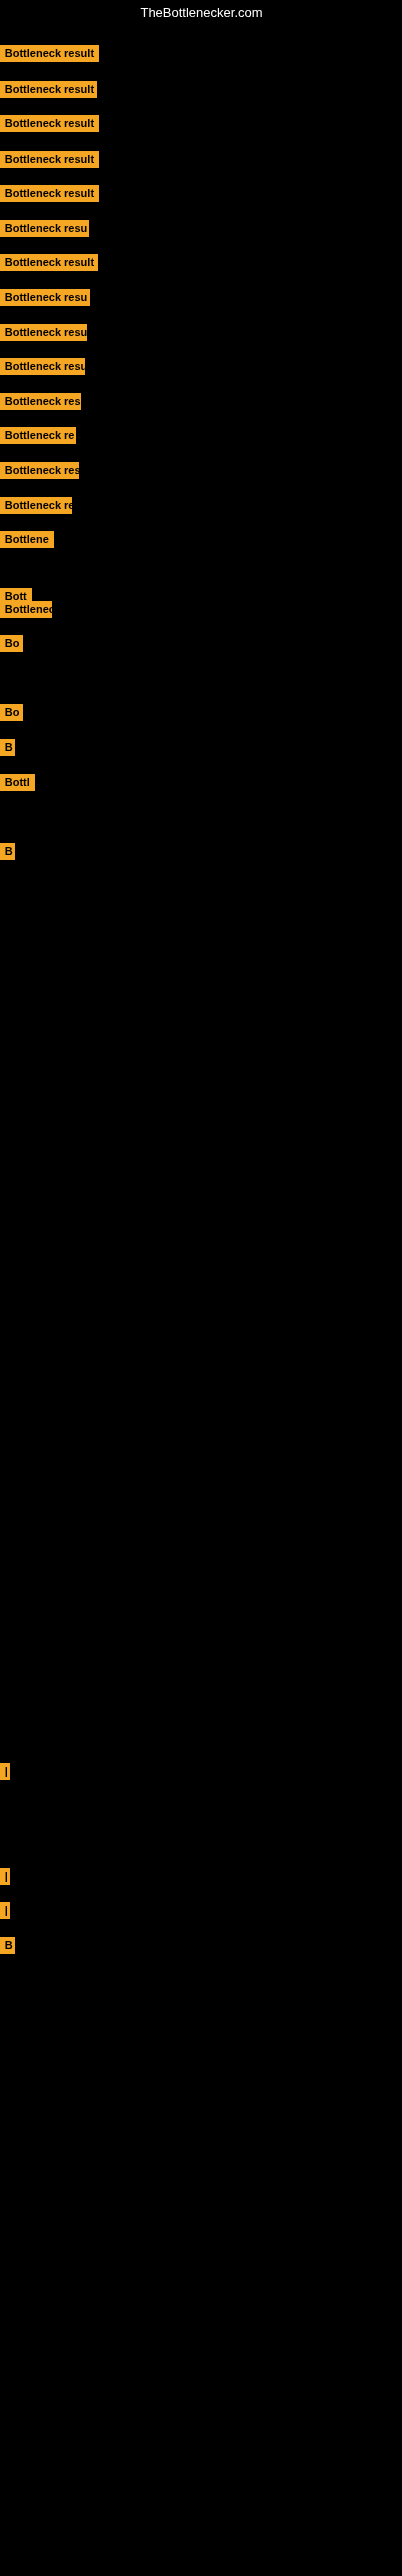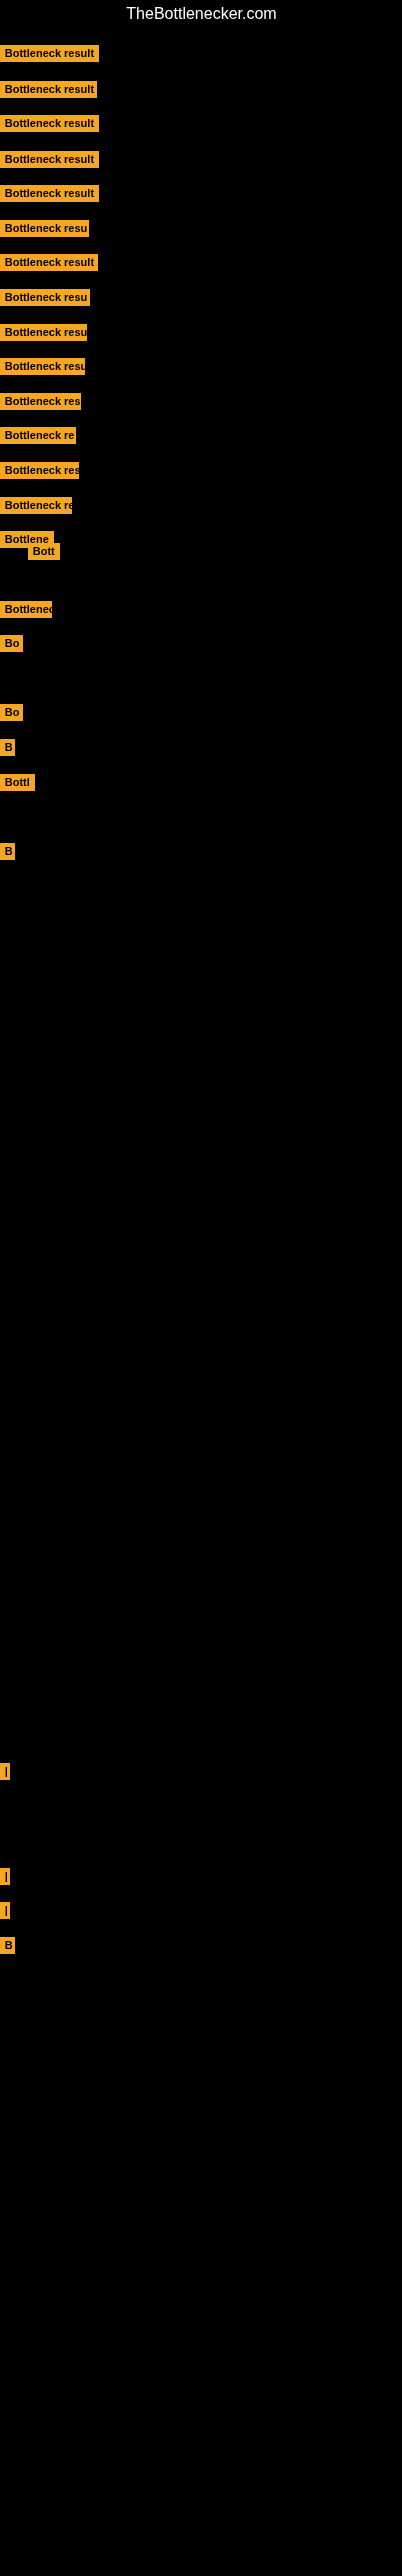--- a/index.html
+++ b/index.html
@@ -12,21 +12,21 @@
       width: 403px;
       min-height: 2576px;
       background-color: #000000;
       font-family: Arial, sans-serif;
       position: relative;
     }
 
     .site-title {
       text-align: center;
       color: #ffffff;
-      font-size: 16px;
+      font-size: 13px;
       padding: 4.8px 0;
       width: 100%;
     }
 
     .bottleneck-badge {
       display: inline-block;
       background-color: #f5a623;
       color: #000000;
       font-size: 11px;
       font-weight: bold;
@@ -55,21 +55,21 @@
 <div class="bottleneck-badge badge-row" style="top: 220px; max-width: 89px;">Bottleneck resu</div>
 <div class="bottleneck-badge badge-row" style="top: 254px; max-width: 98px;">Bottleneck result</div>
 <div class="bottleneck-badge badge-row" style="top: 289px; max-width: 90px;">Bottleneck resu</div>
 <div class="bottleneck-badge badge-row" style="top: 324px; max-width: 87px;">Bottleneck resu</div>
 <div class="bottleneck-badge badge-row" style="top: 358px; max-width: 85px;">Bottleneck resu</div>
 <div class="bottleneck-badge badge-row" style="top: 393px; max-width: 81px;">Bottleneck res</div>
 <div class="bottleneck-badge badge-row" style="top: 427px; max-width: 76px;">Bottleneck re</div>
 <div class="bottleneck-badge badge-row" style="top: 462px; max-width: 79px;">Bottleneck res</div>
 <div class="bottleneck-badge badge-row" style="top: 497px; max-width: 72px;">Bottleneck re</div>
 <div class="bottleneck-badge badge-row" style="top: 531px; max-width: 60px;">Bottlene</div>
-<div class="bottleneck-badge badge-row" style="top: 543px; max-width: 36px; margin-left: 28px;">Bott</div>
+<div class="bottleneck-badge badge-row" style="top: 588px; max-width: 36px;">Bott</div>
 <div class="bottleneck-badge badge-row" style="top: 601px; max-width: 52px;">Bottlenec</div>
 <div class="bottleneck-badge badge-row" style="top: 635px; max-width: 22.5px;">Bo</div>
 <div class="bottleneck-badge badge-row" style="top: 704px; max-width: 22.5px;">Bo</div>
 <div class="bottleneck-badge badge-row" style="top: 739px; max-width: 14.5px;">B</div>
 <div class="bottleneck-badge badge-row" style="top: 774px; max-width: 39px;">Bottl</div>
 <div class="bottleneck-badge badge-row" style="top: 843px; max-width: 14.5px;">B</div>
 <div class="bottleneck-badge badge-row" style="top: 1763px; max-width: 9.7px;">|</div>
 <div class="bottleneck-badge badge-row" style="top: 1868px; max-width: 9.7px;">|</div>
 <div class="bottleneck-badge badge-row" style="top: 1902px; max-width: 9.7px;">|</div>
 <div class="bottleneck-badge badge-row" style="top: 1937px; max-width: 14.5px;">B</div>

